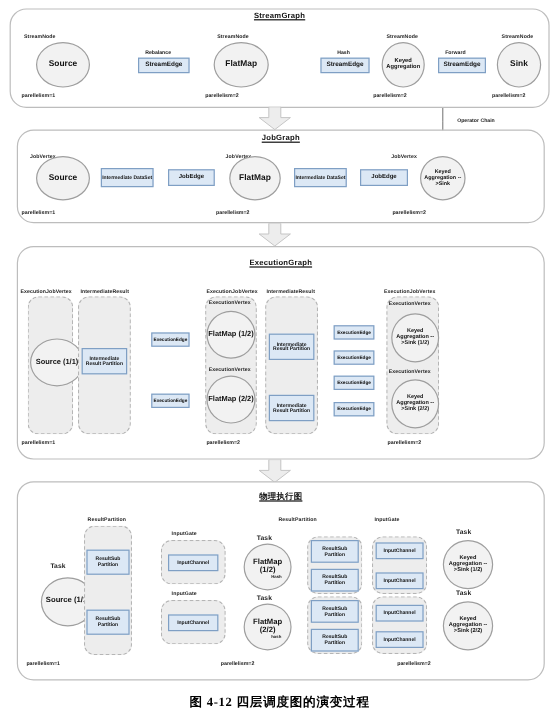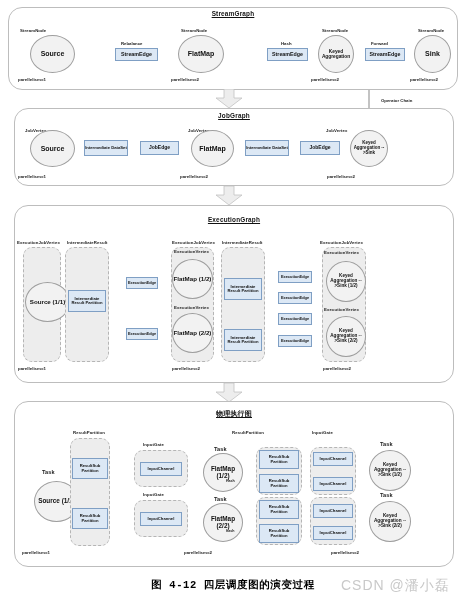--- a/index.html
+++ b/index.html
@@ -429,16 +429,15 @@
   <div class="cap" style="left:380px;top:441px;font-size:5.6px;">Task</div>
   <div class="circle" style="left:369px;top:450px;width:42px;height:41px;font-size:4.7px;">
     <span>Keyed Aggregation --&gt;Sink (1/2)</span>
   </div>
   <div class="cap" style="left:380px;top:492px;font-size:5.6px;">Task</div>
   <div class="circle" style="left:369px;top:501px;width:42px;height:41px;font-size:4.7px;">
     <span>Keyed Aggregation --&gt;Sink (2/2)</span>
   </div>
   <div class="par" style="left:331px;top:550px;">parellelism=2</div>
 
-  <div class="figcaption" style="left:0;top:578px;font-family:Liberation Mono, monospace;">图 4-12 四层调度图的演变过程</div>
-  <div class="watermark" style="left:341px;top:577px;">CSDN @潘小磊</div>
+  <div class="figcaption" style="left:0;top:578px;">图 4-12 四层调度图的演变过程</div>
 
 </div>
 
 </body></html>

